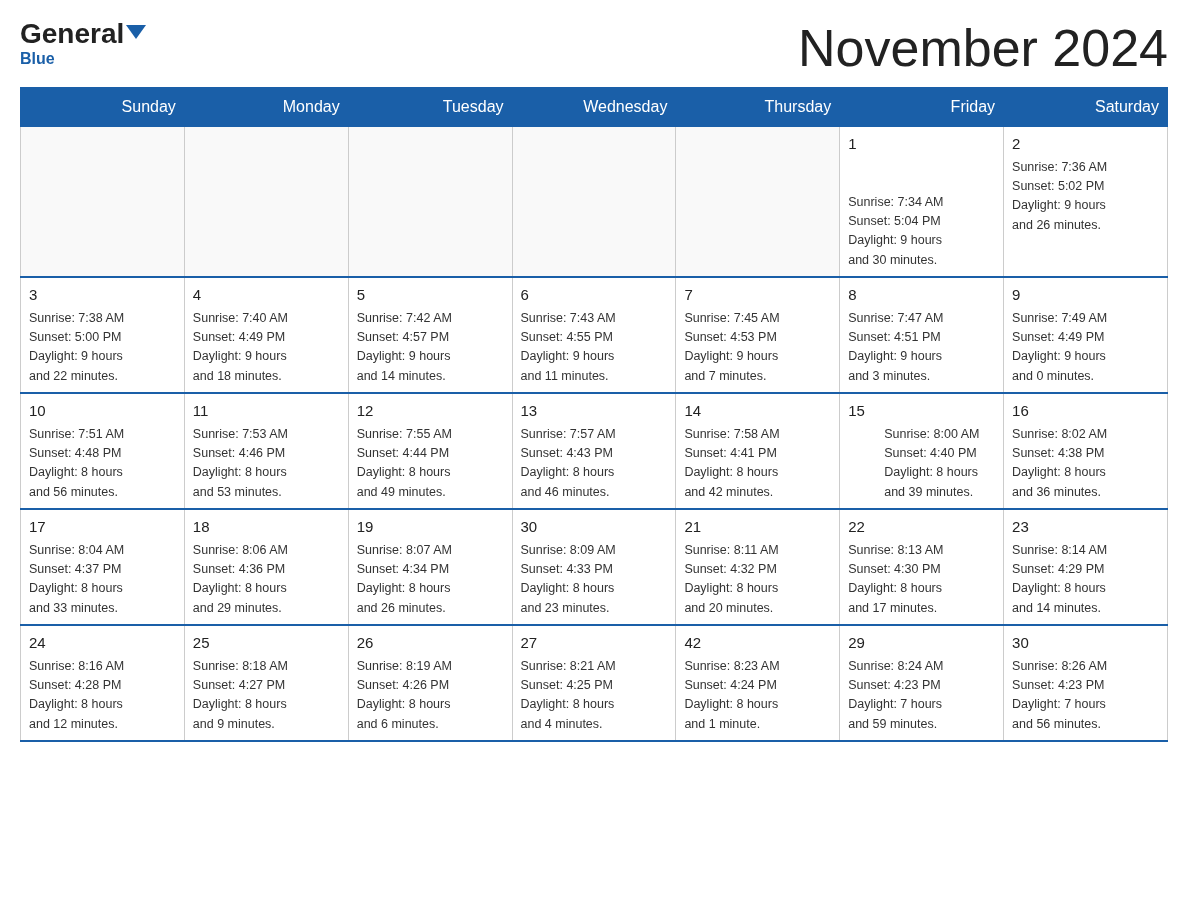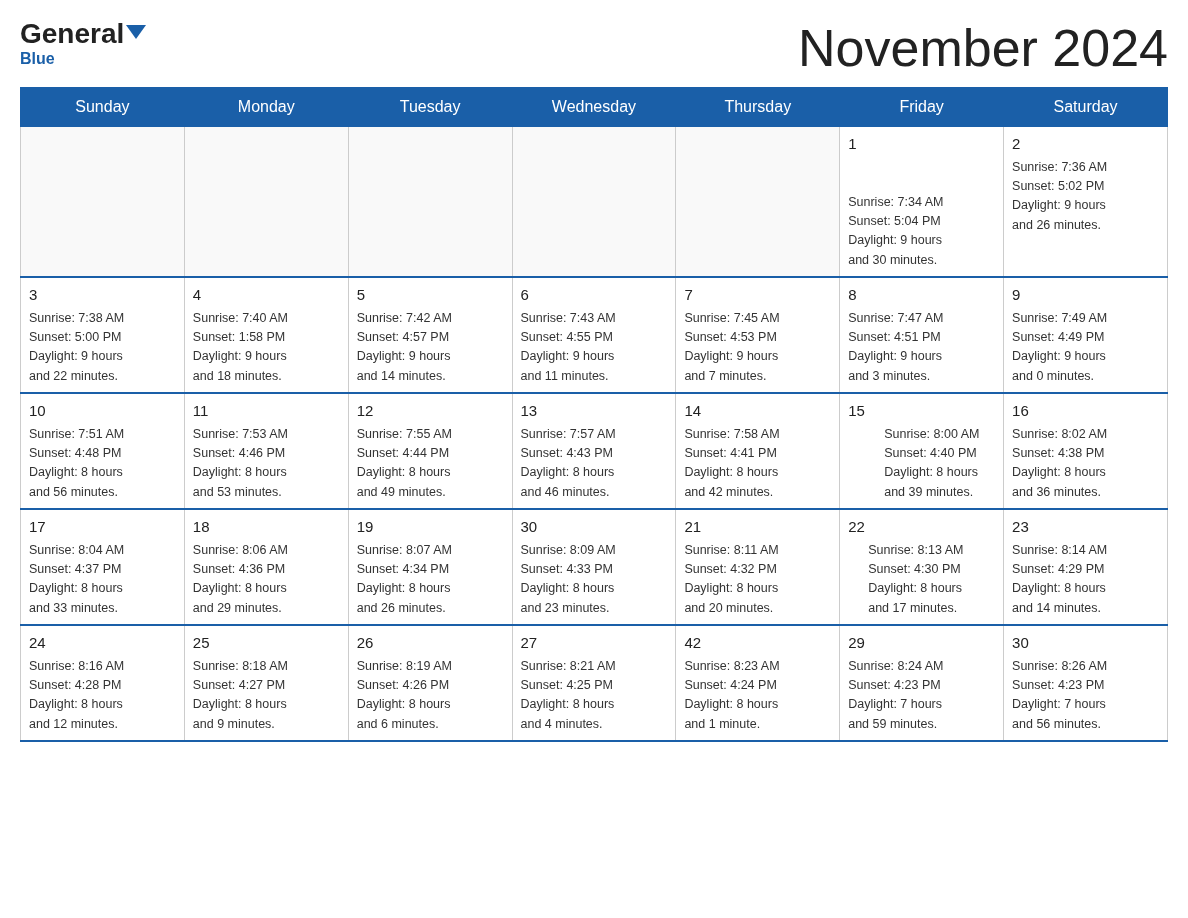--- a/index.html
+++ b/index.html
@@ -62,21 +62,21 @@
       width: 100%;
       border-collapse: collapse;
       margin-top: 10px;
     }
     .calendar thead th {
       background-color: #1a5fa8;
       color: #fff;
       padding: 10px 8px;
       font-size: 16px;
       font-weight: normal;
-      text-align: center;
+      text-align: right;
       border: 1px solid #1a5fa8;
     }
     .calendar tbody td {
       vertical-align: top;
       border: 1px solid #ccc;
       padding: 6px 8px;
       width: 14.28%;
       min-height: 110px;
       font-size: 13px;
       line-height: 1.5;
@@ -154,21 +154,21 @@
         <td>
           <span class="day-number">3</span>
           <div class="day-info" style="white-space: pre-line;">Sunrise: 7:38 AM
 Sunset: 5:00 PM
 Daylight: 9 hours
 and 22 minutes.</div>
         </td>
         <td>
           <span class="day-number">4</span>
           <div class="day-info" style="white-space: pre-line;">Sunrise: 7:40 AM
-Sunset: 1:58 PM
+Sunset: 4:49 PM
 Daylight: 9 hours
 and 18 minutes.</div>
         </td>
         <td>
           <span class="day-number">5</span>
           <div class="day-info" style="white-space: pre-line;">Sunrise: 7:42 AM
 Sunset: 4:57 PM
 Daylight: 9 hours
 and 14 minutes.</div>
         </td>
@@ -283,21 +283,21 @@
         </td>
         <td>
           <span class="day-number">21</span>
           <div class="day-info" style="white-space: pre-line;">Sunrise: 8:11 AM
 Sunset: 4:32 PM
 Daylight: 8 hours
 and 20 minutes.</div>
         </td>
         <td>
           <span class="day-number">22</span>
-          <div class="day-info" style="white-space: pre-line; margin-left: 20px;">Sunrise: 8:13 AM
+          <div class="day-info" style="white-space: pre-line;">Sunrise: 8:13 AM
 Sunset: 4:30 PM
 Daylight: 8 hours
 and 17 minutes.</div>
         </td>
         <td>
           <span class="day-number">23</span>
           <div class="day-info" style="white-space: pre-line;">Sunrise: 8:14 AM
 Sunset: 4:29 PM
 Daylight: 8 hours
 and 14 minutes.</div>

